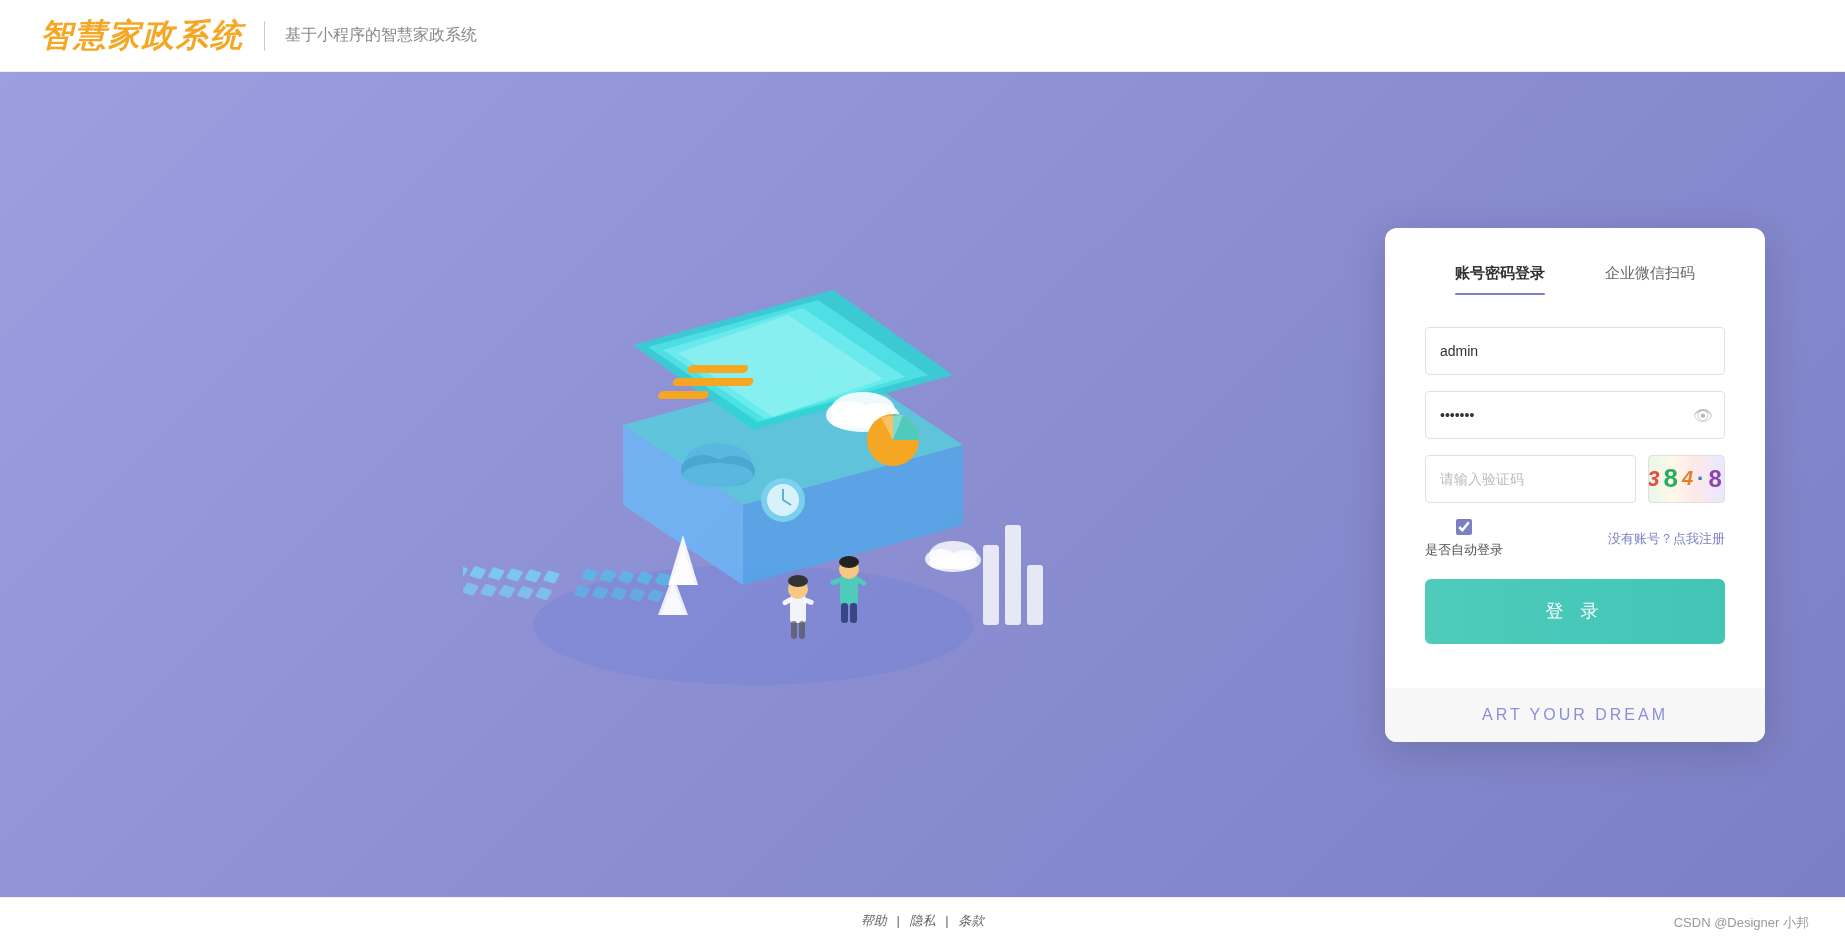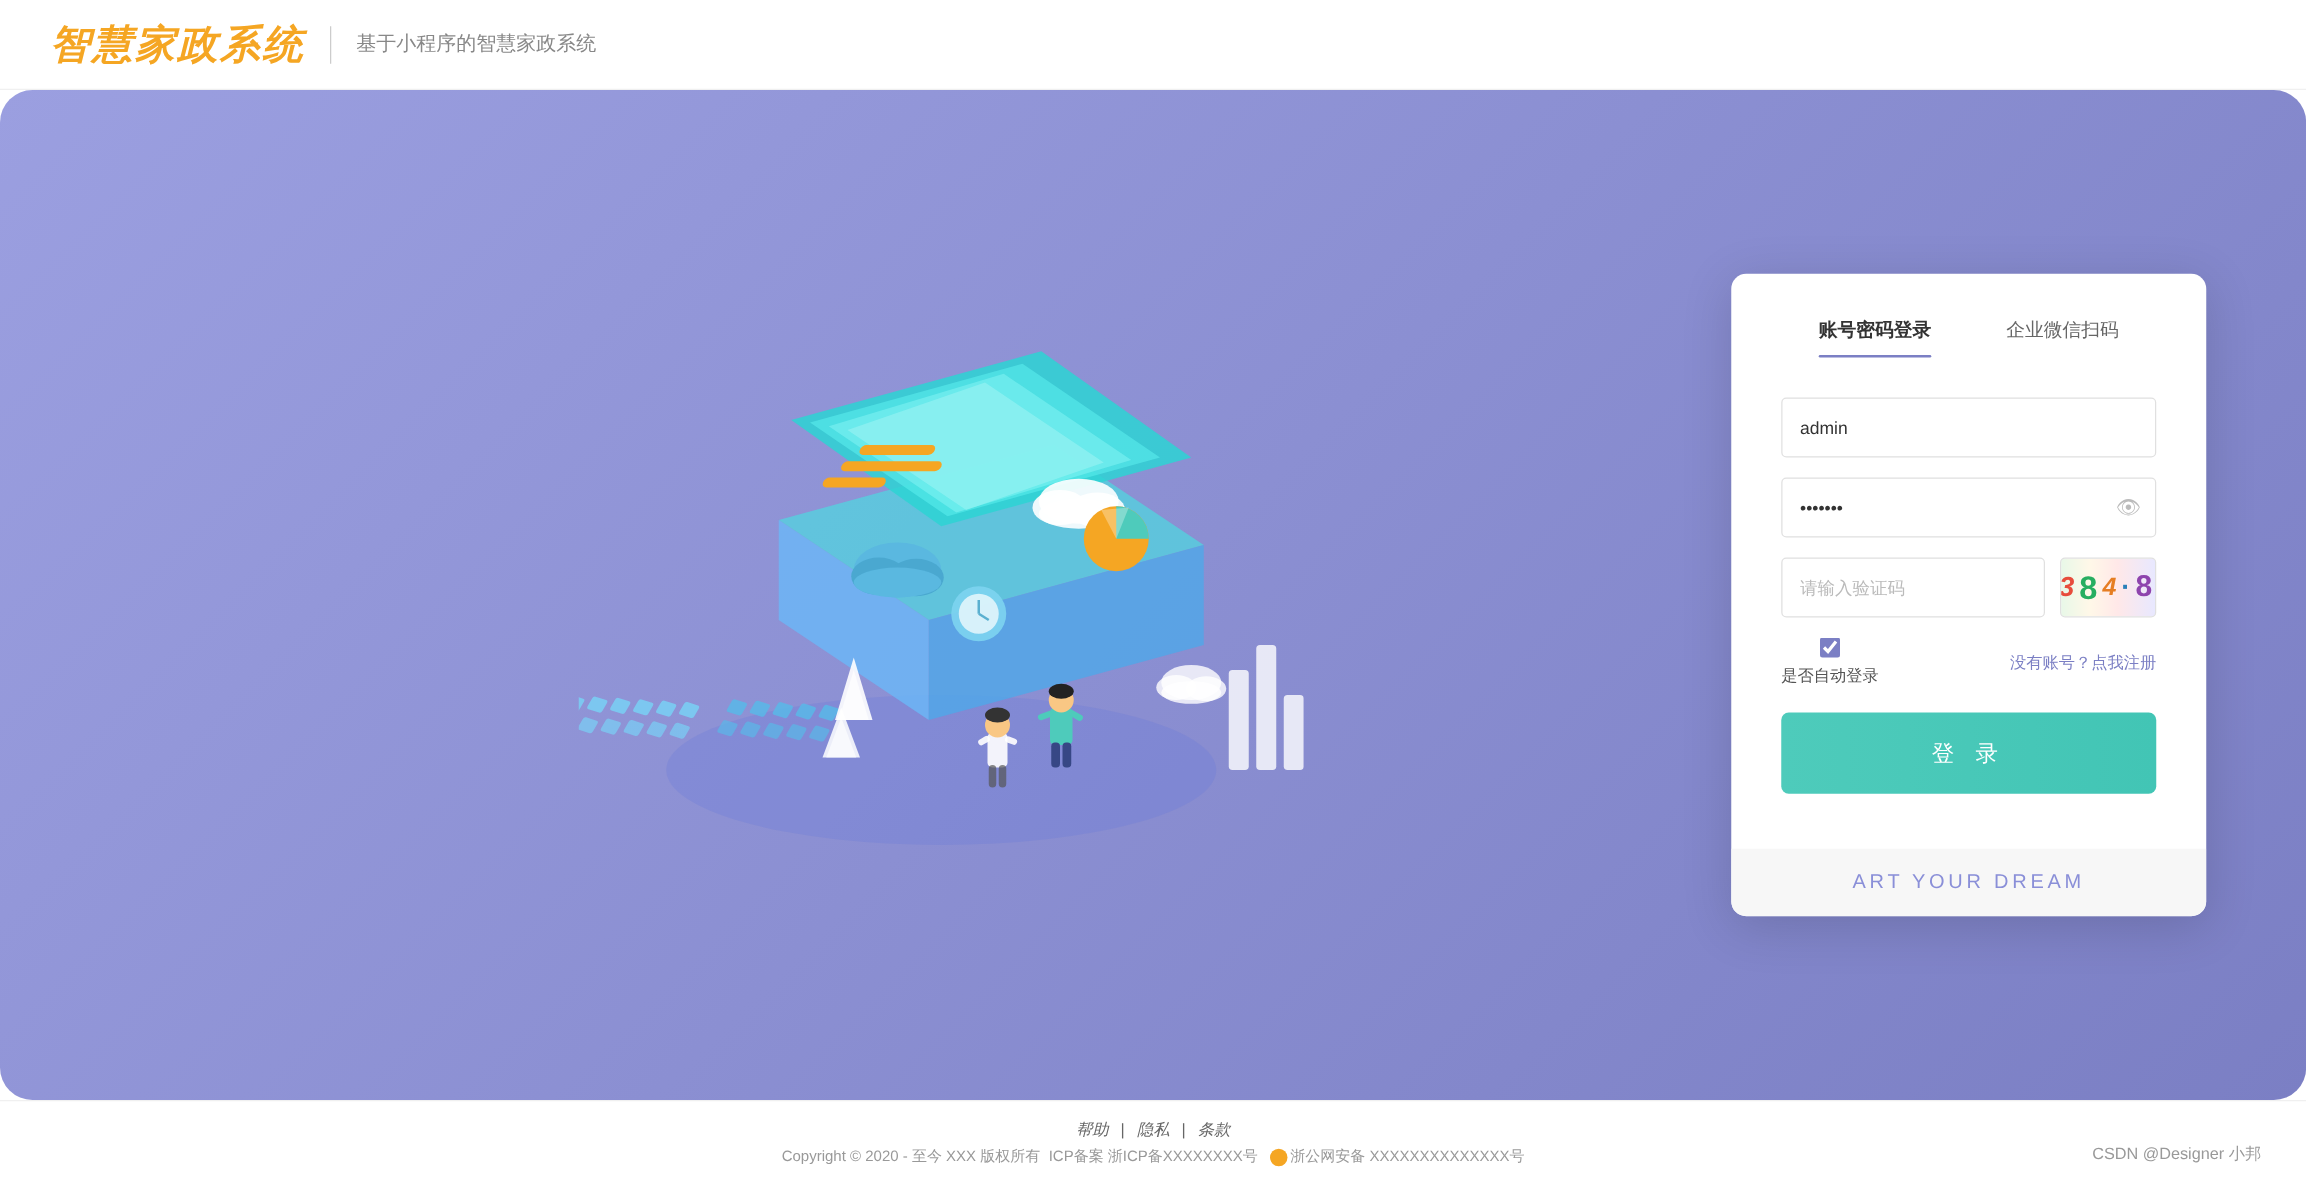--- a/index.html
+++ b/index.html
@@ -44,21 +44,20 @@
     .main-content {
       flex: 1;
       background: #8a8fd8;
       background: linear-gradient(135deg, #9b9fe0 0%, #7b7fc4 100%);
       display: flex;
       align-items: center;
       justify-content: space-between;
       padding: 40px 80px 40px 120px;
       position: relative;
       overflow: hidden;
-      border-radius: 26px;
     }
 
     
     .illustration {
       flex: 1;
       display: flex;
       align-items: center;
       justify-content: center;
       position: relative;
     }
@@ -466,18 +465,14 @@
 </div>
 
 <div class="footer">
   <div class="footer-links">
     <a href="#">帮助</a>
     <span>|</span>
     <a href="#">隐私</a>
     <span>|</span>
     <a href="#">条款</a>
   </div>
-  <div class="footer-copyright">
-    Copyright © 2020 - 至今 XXX 版权所有 &nbsp;ICP备案 浙ICP备XXXXXXXX号 &nbsp;
-    <span class="security-icon"></span>浙公网安备 XXXXXXXXXXXXXX号
-  </div>
   <div class="footer-csdn">CSDN @Designer 小邦</div>
 </div>
 
 </body></html>

